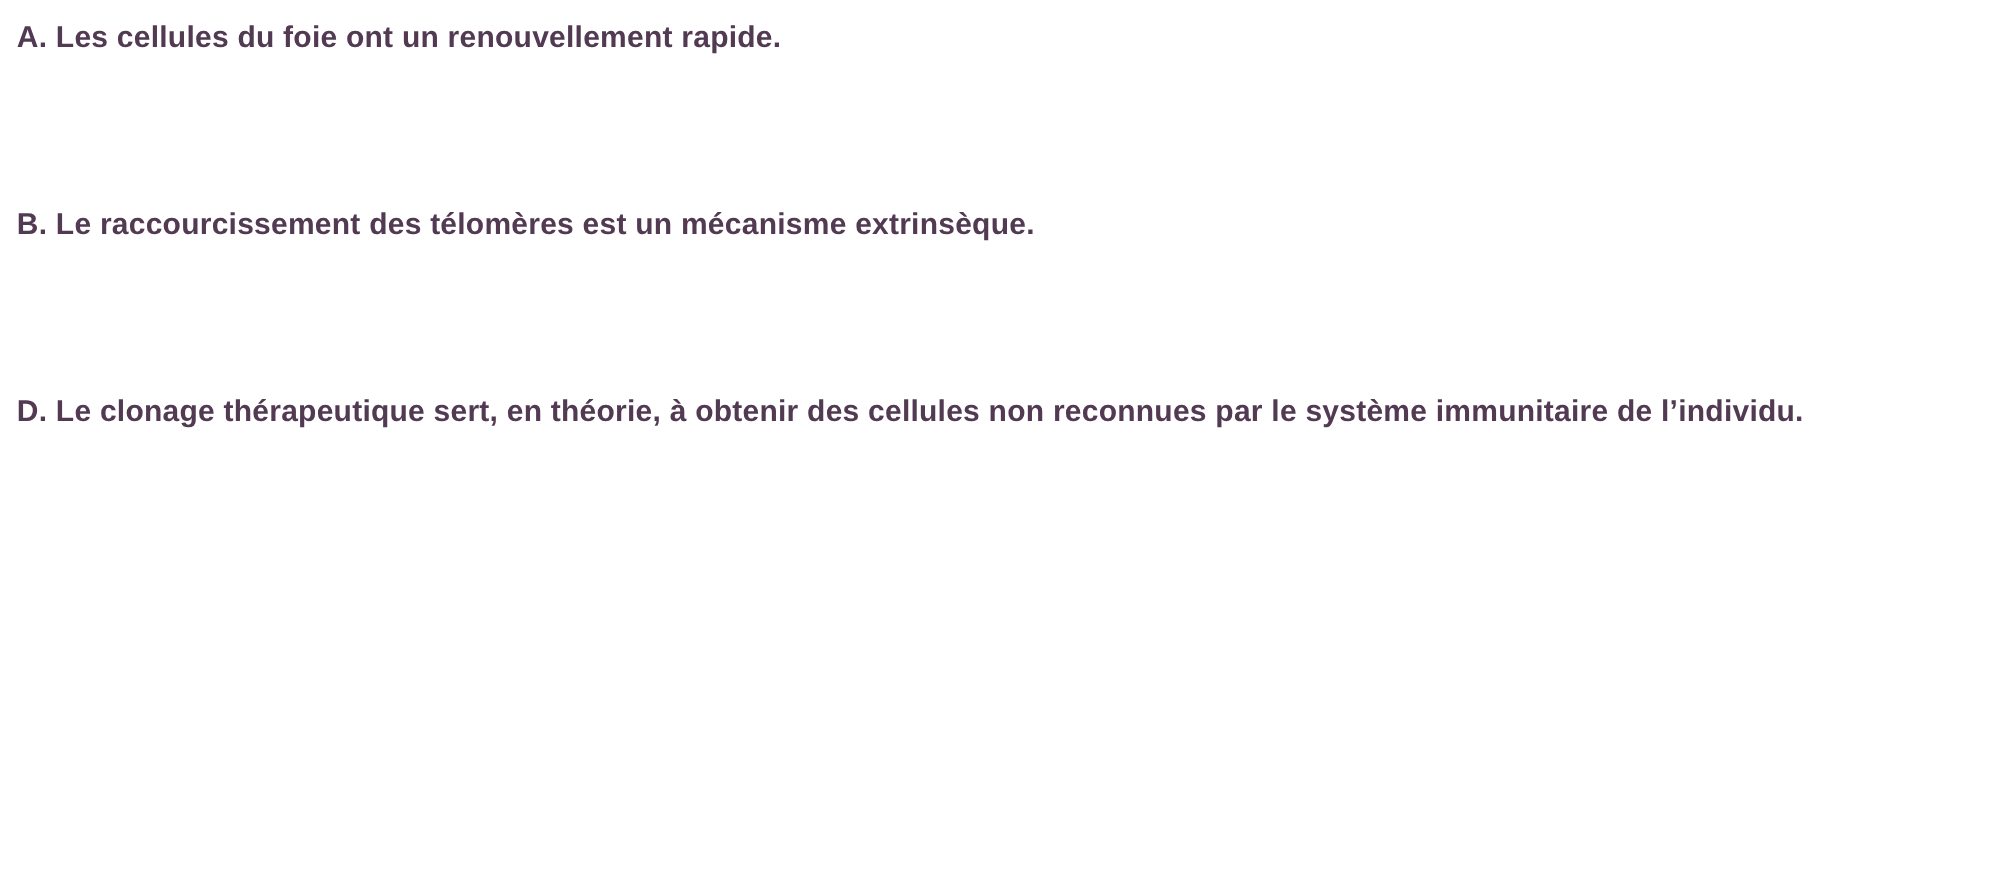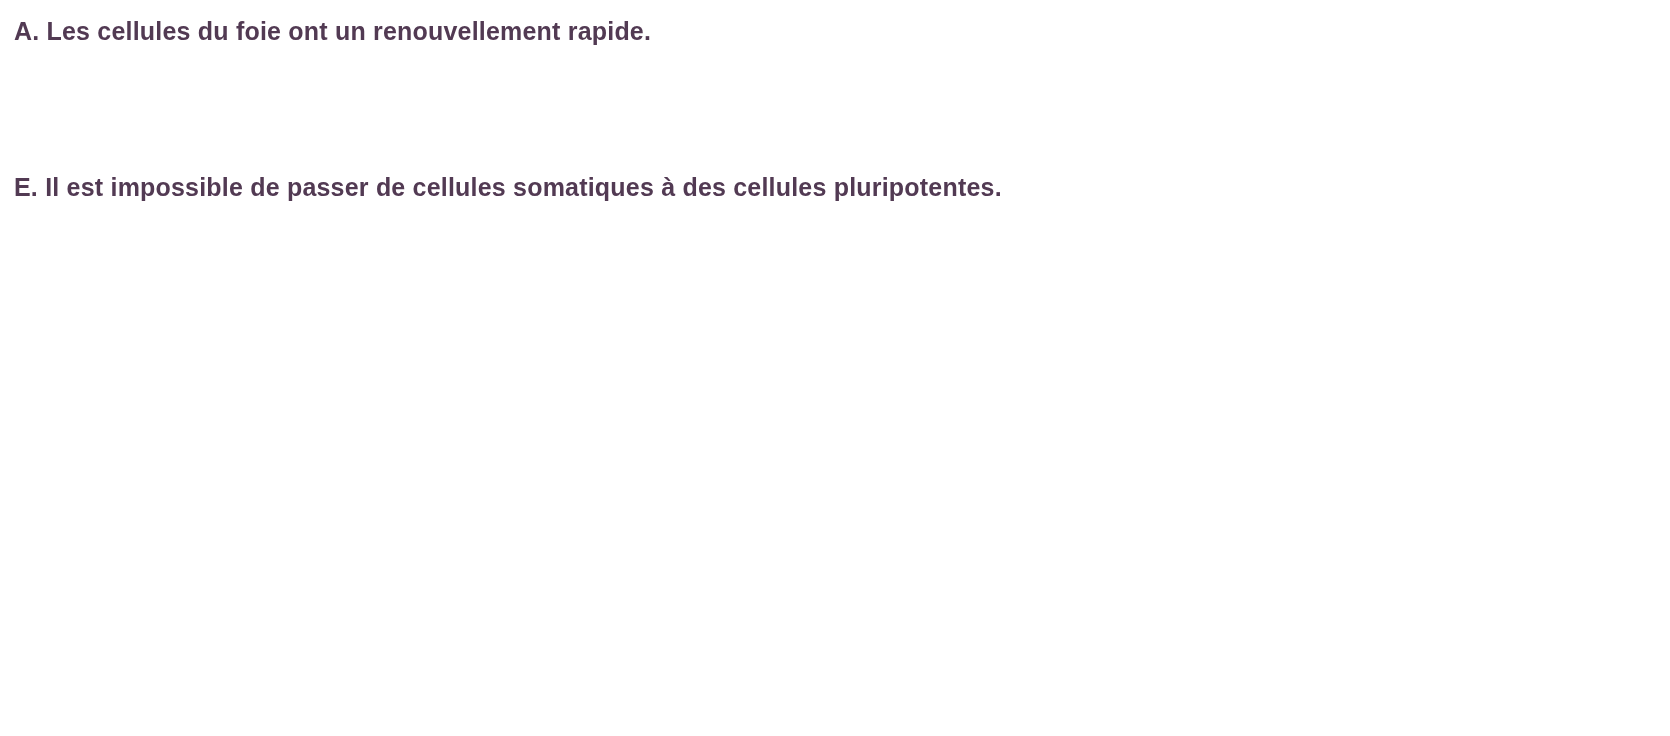--- a/index.html
+++ b/index.html
@@ -28,14 +28,15 @@
   }
   .option:last-child {
     margin-bottom: 0;
   }
 </style>
 </head>
 <body>
 
 <div class="question-options">
   <p class="option">A. Les cellules du foie ont un renouvellement rapide.</p>
-  <p class="option">E. Il est impossible de passer de cellules somatiques à des cellules pluripotentes.</p>
+  <p class="option">B. Le raccourcissement des télomères est un mécanisme extrinsèque.</p>
+  <p class="option">D. Le clonage thérapeutique sert, en théorie, à obtenir des cellules non reconnues par le système immunitaire de l’individu.</p>
 </div>
 
 </body></html>

